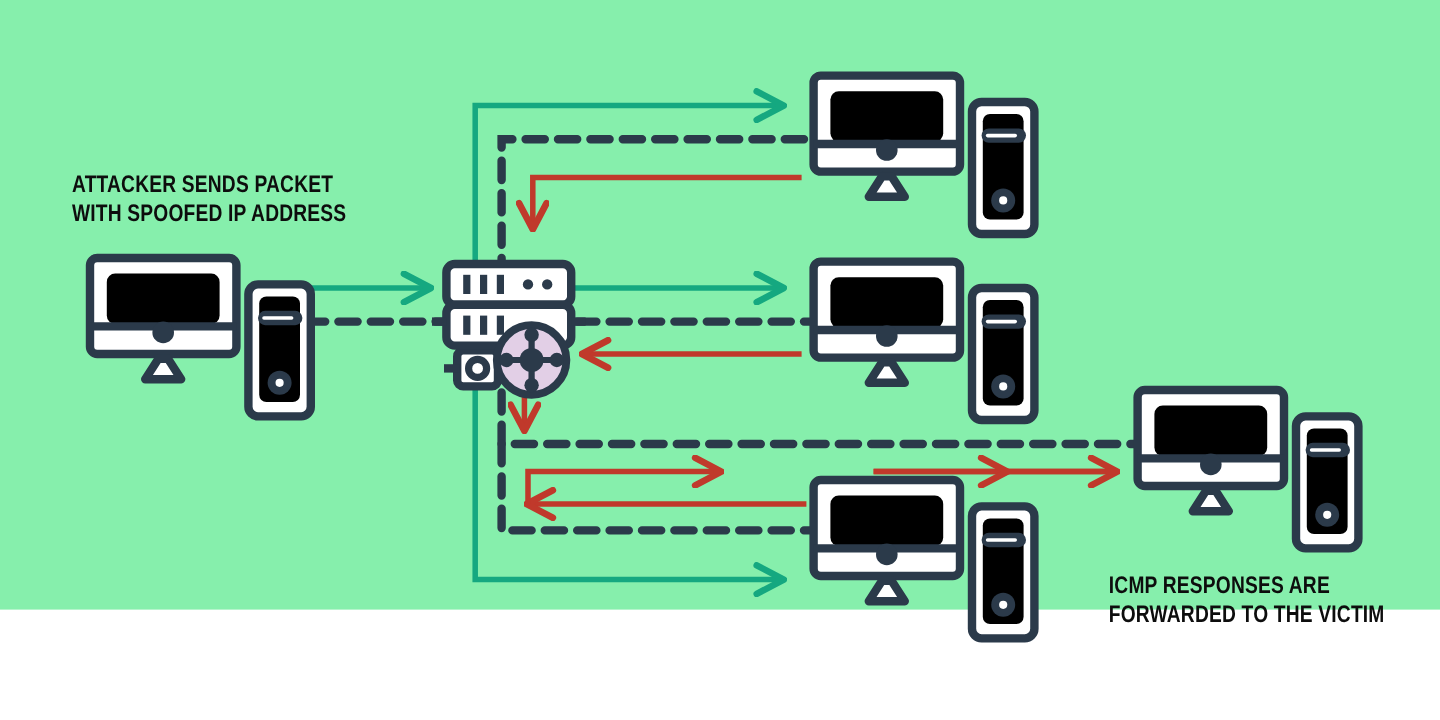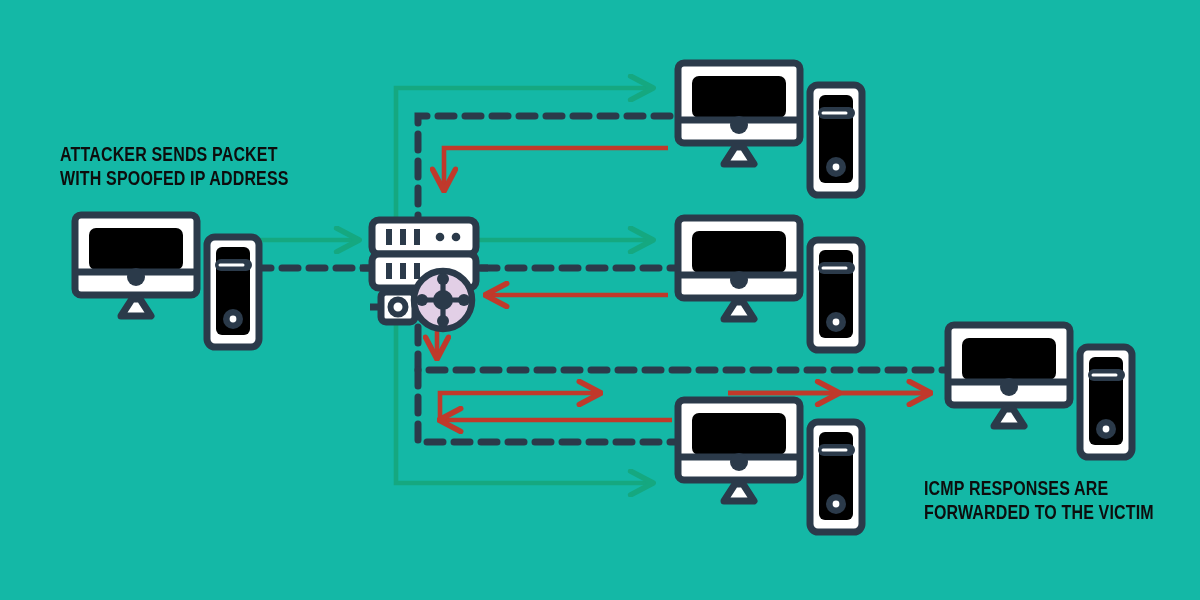--- a/index.html
+++ b/index.html
@@ -1,17 +1,17 @@
 <!DOCTYPE html>
 <html><head>
 <meta charset="utf-8">
 <style>
   html,body{margin:0;padding:0;background:#ffffff;}
   body{width:1200px;height:600px;overflow:hidden;font-family:"Liberation Sans",sans-serif;}
-  #stage{position:relative;width:1200px;height:600px;background:#14b8a6;}
+  #stage{position:relative;width:1200px;height:508px;background:#86efac;}
   #stage svg.layer{position:absolute;left:0;top:0;width:1200px;height:600px;}
   .label{
     position:absolute;
     font-family:"Liberation Sans",sans-serif;
     font-weight:bold;
     font-size:20px;
     line-height:24px;
     letter-spacing:0.2px;
     color:#0d0d0d;
     transform:scaleX(0.80);

